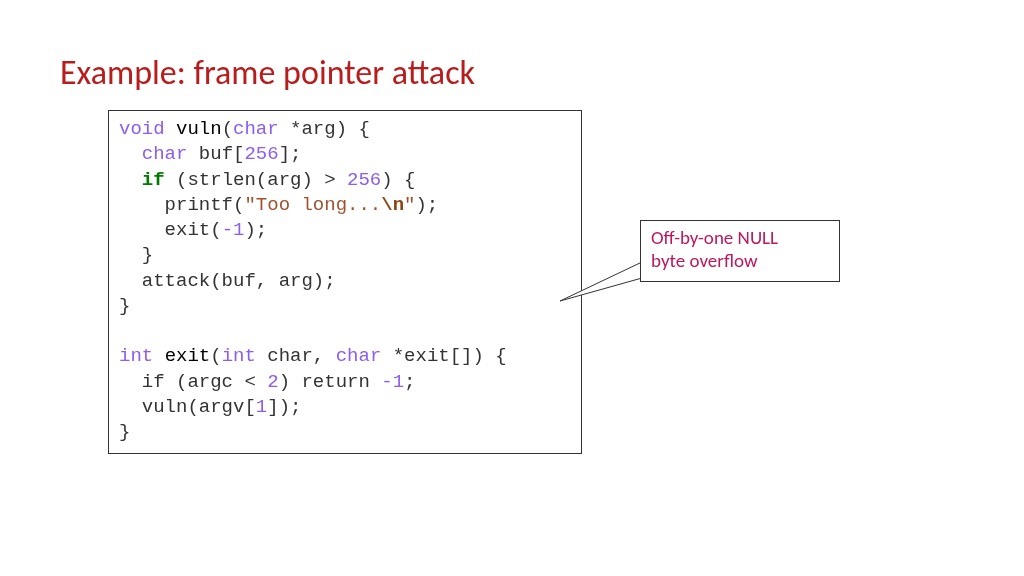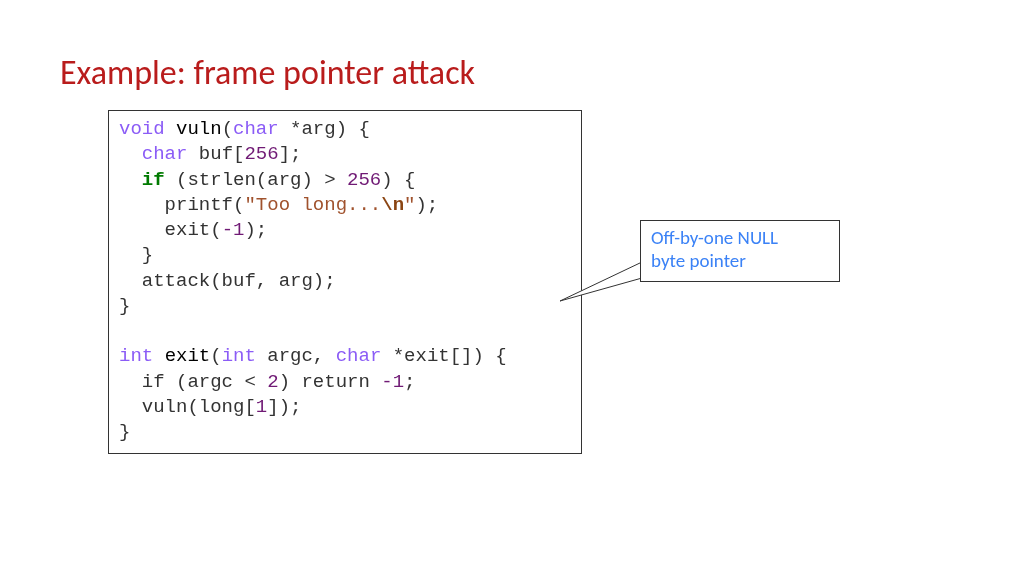--- a/index.html
+++ b/index.html
@@ -28,37 +28,37 @@
     border: 1px solid #333;
     padding: 6px 10px 8px 10px;
     font-family: "Courier New", monospace;
     font-size: 19px;
     line-height: 1.33;
     color: #333;
     white-space: pre;
   }
   .kw-type   { color: #8b5cf6; }  
   .kw-name   { color: #000000; }  
-  .kw-num    { color: #701a75; }  
+  .kw-num    { color: #8b5cf6; }  
   .kw-str    { color: #a0522d; }  
   .kw-esc    { color: #8b4513; font-weight: bold; } 
   .kw-bold   { color: #007a00; font-weight: bold; } 
 
   .callout-box {
     position: absolute;
     left: 640px;
     top: 220px;
     width: 178px;
     border: 1px solid #333;
     background: #fff;
     padding: 6px 10px 8px 10px;
     font-family: Calibri, "Segoe UI", Arial, sans-serif;
     font-size: 19px;
     line-height: 1.2;
-    color: #3b82f6;
+    color: #be185d;
   }
   .callout-pointer {
     position: absolute;
     left: 560px;
     top: 256px;
     width: 90px;
     height: 50px;
     overflow: visible;
   }
 </style>
@@ -69,25 +69,25 @@
 
 <div class="code-box"><span class="kw-type">void</span><span> </span><span class="kw-name">vuln</span><span>(</span><span class="kw-type">char</span><span> *arg) {</span>
 <span>  </span><span class="kw-type">char</span><span> buf[</span><span class="kw-num">256</span><span>];</span>
 <span>  </span><span class="kw-bold">if</span><span> (strlen(arg) &gt; </span><span class="kw-num">256</span><span>) {</span>
 <span>    printf(</span><span class="kw-str">"Too long...</span><span class="kw-esc">\n</span><span class="kw-str">"</span><span>);</span>
 <span>    exit(</span><span class="kw-num">-1</span><span>);</span>
 <span>  }</span>
 <span>  attack(buf, arg);</span>
 <span>}</span>
 <span></span>
-<span class="kw-type">int</span><span> </span><span class="kw-name">exit</span><span>(</span><span class="kw-type">int</span><span> argc, </span><span class="kw-type">char</span><span> *exit[]) {</span>
+<span class="kw-type">int</span><span> </span><span class="kw-name">exit</span><span>(</span><span class="kw-type">int</span><span> char, </span><span class="kw-type">char</span><span> *exit[]) {</span>
 <span>  if (argc &lt; </span><span class="kw-num">2</span><span>) return </span><span class="kw-num">-1</span><span>;</span>
-<span>  vuln(long[</span><span class="kw-num">1</span><span>]);</span>
+<span>  vuln(argv[</span><span class="kw-num">1</span><span>]);</span>
 <span>}</span></div>
 
 <svg class="callout-pointer" viewBox="0 0 90 50">
   <polygon points="0,45 82,22 82,6" fill="#ffffff" stroke="#333" stroke-width="1" stroke-linejoin="miter"></polygon>
 </svg>
 
 <div class="callout-box">
   <div>Off-by-one NULL</div>
-  <div>byte pointer</div>
+  <div>byte overflow</div>
 </div>
 
 </body></html>

